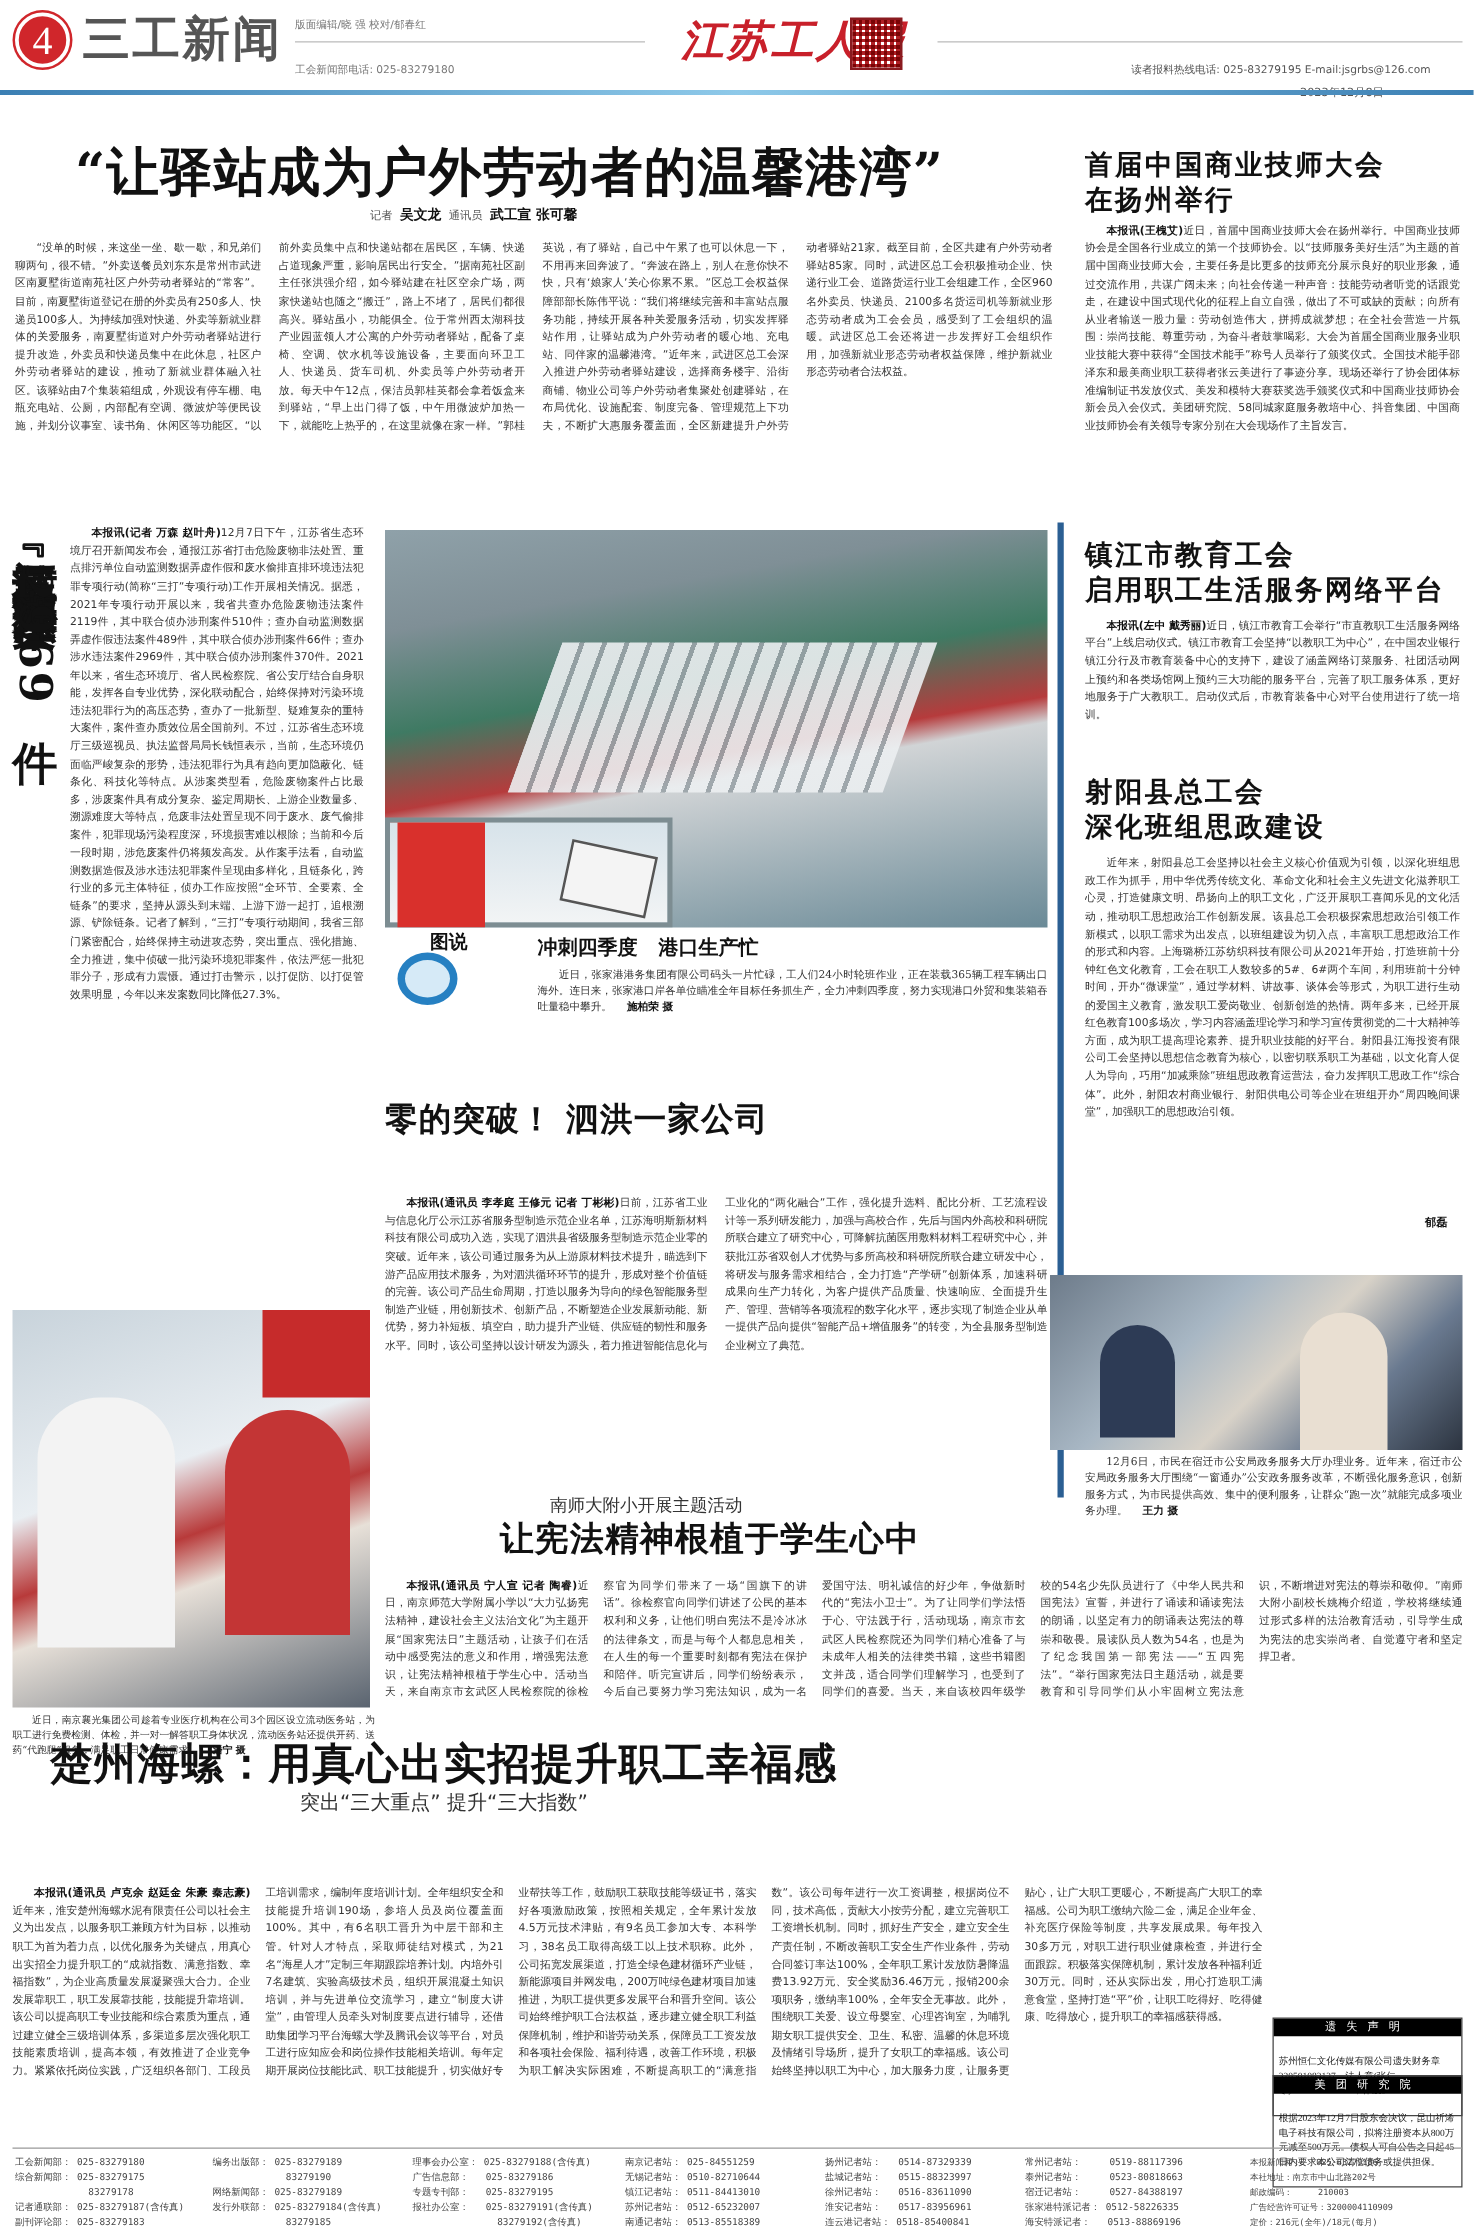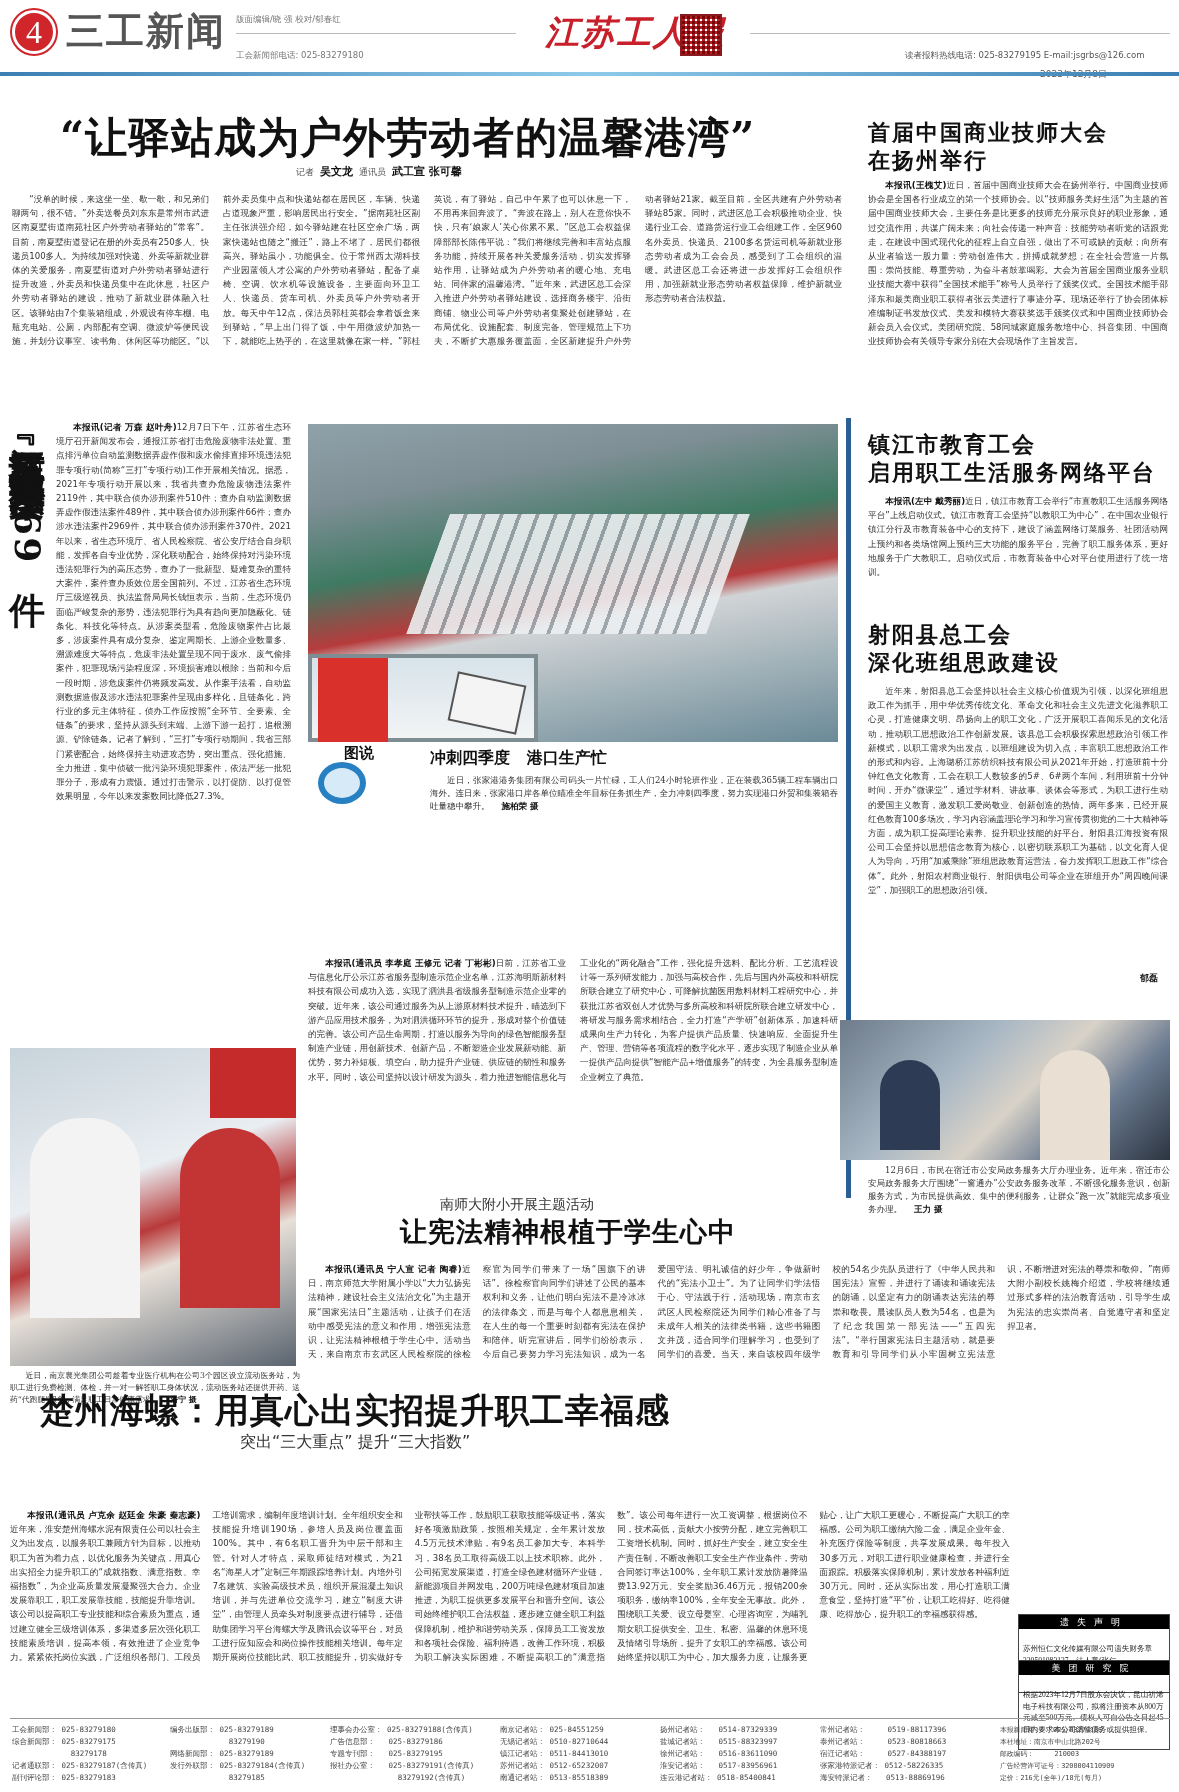--- a/index.html
+++ b/index.html
@@ -113,20 +113,21 @@
   </div>
 </div>
 <div class="abs" style="left:314px; top:744px; width:60px; height:66px;">
   <div style="position:absolute; left:4px; top:18px; width:48px; height:42px; border-radius:50%; border:6px solid #2680c2; background:#d6eaf7;"></div>
   <div style="position:absolute; left:30px; top:0; font-size:15px; font-weight:bold; color:#111;">图说</div>
 </div>
 <div class="abs" style="left:430px; top:748px; font-size:16px; font-weight:bold; color:#111; white-space:pre;">冲刺四季度   港口生产忙</div>
 <div class="abs caption" style="left:430px; top:774px; width:408px;"><span>近日，张家港港务集团有限公司码头一片忙碌，工人们24小时轮班作业，正在装载365辆工程车辆出口海外。连日来，张家港口岸各单位瞄准全年目标任务抓生产，全力冲刺四季度，努力实现港口外贸和集装箱吞吐量稳中攀升。</span><span class="credit">施柏荣  摄</span></div>
 
 <div class="abs" style="left:308px; top:880px; width:530px;">
+  <div class="headline-l">零的突破！ 泗洪一家公司</div>
 </div>
 <div class="abs body-text cols2" style="left:308px; top:956px; width:530px; height:222px;"><span class="b">本报讯(通讯员 李孝庭 王修元 记者 丁彬彬)</span><span>日前，江苏省工业与信息化厅公示江苏省服务型制造示范企业名单，江苏海明斯新材料科技有限公司成功入选，实现了泗洪县省级服务型制造示范企业零的突破。近年来，该公司通过服务为从上游原材料技术提升，瞄选到下游产品应用技术服务，为对泗洪循环环节的提升，形成对整个价值链的完善。该公司产品生命周期，打造以服务为导向的绿色智能服务型制造产业链，用创新技术、创新产品，不断塑造企业发展新动能、新优势，努力补短板、填空白，助力提升产业链、供应链的韧性和服务水平。同时，该公司坚持以设计研发为源头，着力推进智能信息化与工业化的“两化融合”工作，强化提升选料、配比分析、工艺流程设计等一系列研发能力，加强与高校合作，先后与国内外高校和科研院所联合建立了研究中心，可降解抗菌医用敷料材料工程研究中心，并获批江苏省双创人才优势与多所高校和科研院所联合建立研发中心，将研发与服务需求相结合，全力打造“产学研”创新体系，加速科研成果向生产力转化，为客户提供产品质量、快速响应、全面提升生产、管理、营销等各项流程的数字化水平，逐步实现了制造企业从单一提供产品向提供“智能产品+增值服务”的转变，为全县服务型制造企业树立了典范。</span></div>
 
 <div class="abs photo" style="left:10px; top:1048px; width:286px; height:318px; background:linear-gradient(160deg,#c8d3db 0%,#e9eef2 40%,#b83a3a 55%,#e7e0d8 65%,#5a6470 100%);">
   <div style="position:absolute; left:20px; top:70px; width:110px; height:200px; background:#f3f3f3; border-radius:50px 50px 0 0;"></div>
   <div style="position:absolute; left:170px; top:80px; width:100px; height:180px; background:#c33535; border-radius:50px 50px 0 0;"></div>
   <div style="position:absolute; left:200px; top:0; width:86px; height:70px; background:#c62b2b;"></div>
 </div>
 <div class="abs caption" style="left:10px; top:1370px; width:290px; font-size:7.8px; line-height:12px;"><span>近日，南京襄光集团公司趁着专业医疗机构在公司3个园区设立流动医务站，为职工进行免费检测、体检，并一对一解答职工身体状况，流动医务站还提供开药、送药“代跑腿”服务，满足职工日常健康需求。</span><span class="credit">潘宁  摄</span></div>
 

